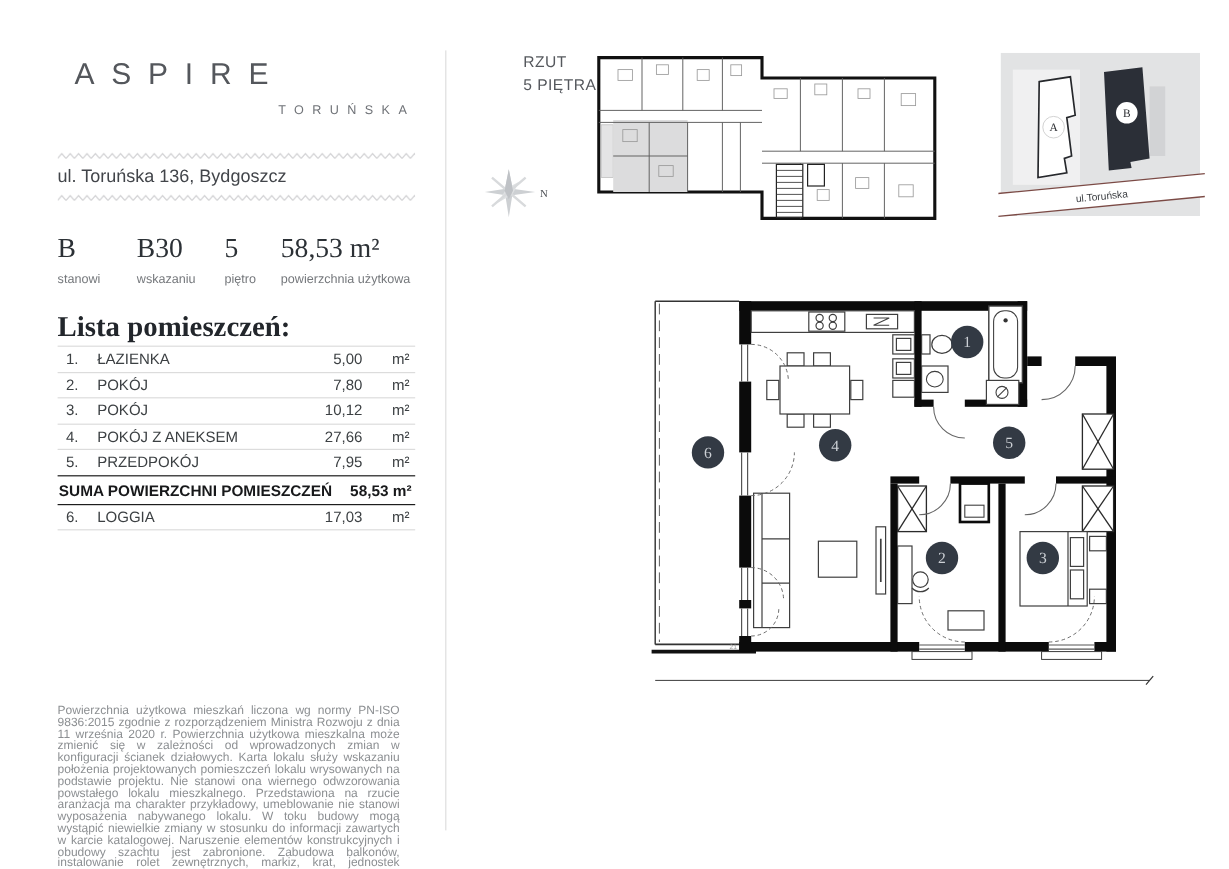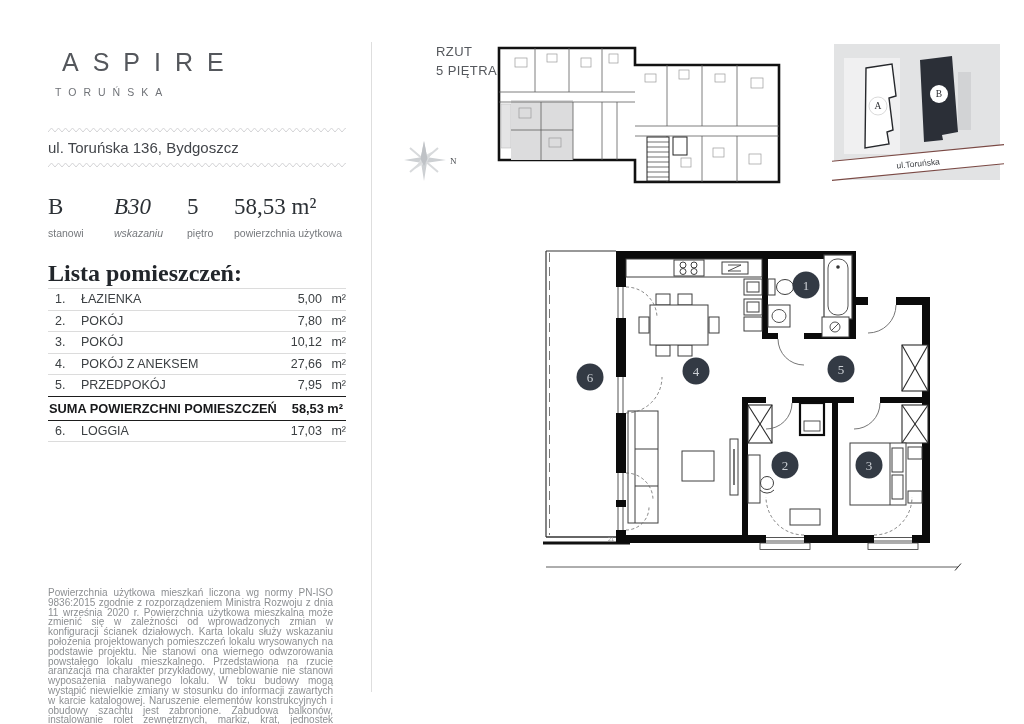--- a/index.html
+++ b/index.html
@@ -1,32 +1,32 @@
 <!DOCTYPE html>
 <html><head>
 <meta charset="utf-8">
 <style>
   html,body{margin:0;padding:0;background:#ffffff;}
   #page{position:relative;width:1024px;height:724px;background:#fff;overflow:hidden;
         font-family:"Liberation Sans","DejaVu Sans",sans-serif;color:#3c4043;}
   .abs{position:absolute;}
   
   .logo-word{font-size:25px;font-weight:300;letter-spacing:14px;color:#54575c;text-indent:14px;text-align:left;}
-  .logo-sub{font-size:10.5px;letter-spacing:7px;color:#6f7277;text-align:left;text-indent:7px;margin-top:9px;}
+  .logo-sub{font-size:10.5px;letter-spacing:7px;color:#6f7277;text-align:right;text-indent:7px;margin-top:9px;}
   .address{font-size:15px;color:#42454a;text-align:left;}
   .info-row{display:flex;}
   .info-field .val{font-family:"Liberation Serif","DejaVu Serif",serif;font-size:23px;color:#2c3136;}
   .info-field .lab{font-size:10.5px;color:#75787c;margin-top:7px;line-height:12px;}
   .list-title{font-family:"Liberation Serif","DejaVu Serif",serif;font-weight:bold;font-size:24px;color:#22262b;}
   .room-table{width:298px;font-size:12.5px;color:#3c4043;}
   .r-row{display:flex;align-items:center;height:20.5px;border-top:1px solid #dcdcdc;}
   .r-no{width:26px;padding-left:7px;}
   .r-name{flex:1;}
   .r-area{width:46px;text-align:right;}
-  .r-unit{width:24px;text-align:right;padding-left:0;}
+  .r-unit{width:24px;text-align:center;padding-left:20px;}
   .r-sum{display:flex;align-items:center;height:23px;border-top:1.6px solid #1d1d1d;border-bottom:1.6px solid #1d1d1d;font-weight:bold;font-size:12.8px;color:#17181a;}
   .r-sum .s-label{flex:1;padding-left:1px;}
   .r-sum .s-val{padding-right:3px;}
   .r-last{border-top:none;border-bottom:1px solid #dcdcdc;}
   .disclaimer{width:285px;font-size:10px;line-height:9.8px;color:#8c8f92;text-align:justify;}
   .v-divider{width:1px;background:#dedede;}
   .rzut{font-size:13px;line-height:19px;letter-spacing:.4px;color:#55585d;margin-left:31px;}
   .zz{display:block;}
 </style>
 </head>
@@ -57,21 +57,21 @@
     </pattern>
       </defs>
     <rect width="298" height="8" fill="url(#zz2)"></rect>
   </svg>
 
   <div class="abs info-row" style="left:48px;top:194px;width:298px;">
     <div class="info-field" style="width:66px;">
       <div class="val">B</div>
       <div class="lab">stanowi</div>
     </div>
-    <div class="info-field" style="width:73px;font-style:italic;">
+    <div class="info-field" style="width:73px;">
       <div class="val">B30</div>
       <div class="lab">wskazaniu</div>
     </div>
     <div class="info-field" style="width:47px;">
       <div class="val">5</div>
       <div class="lab">piętro</div>
     </div>
     <div class="info-field" style="width:112px;">
       <div class="val">58,53 m²</div>
       <div class="lab">powierzchnia użytkowa</div>

